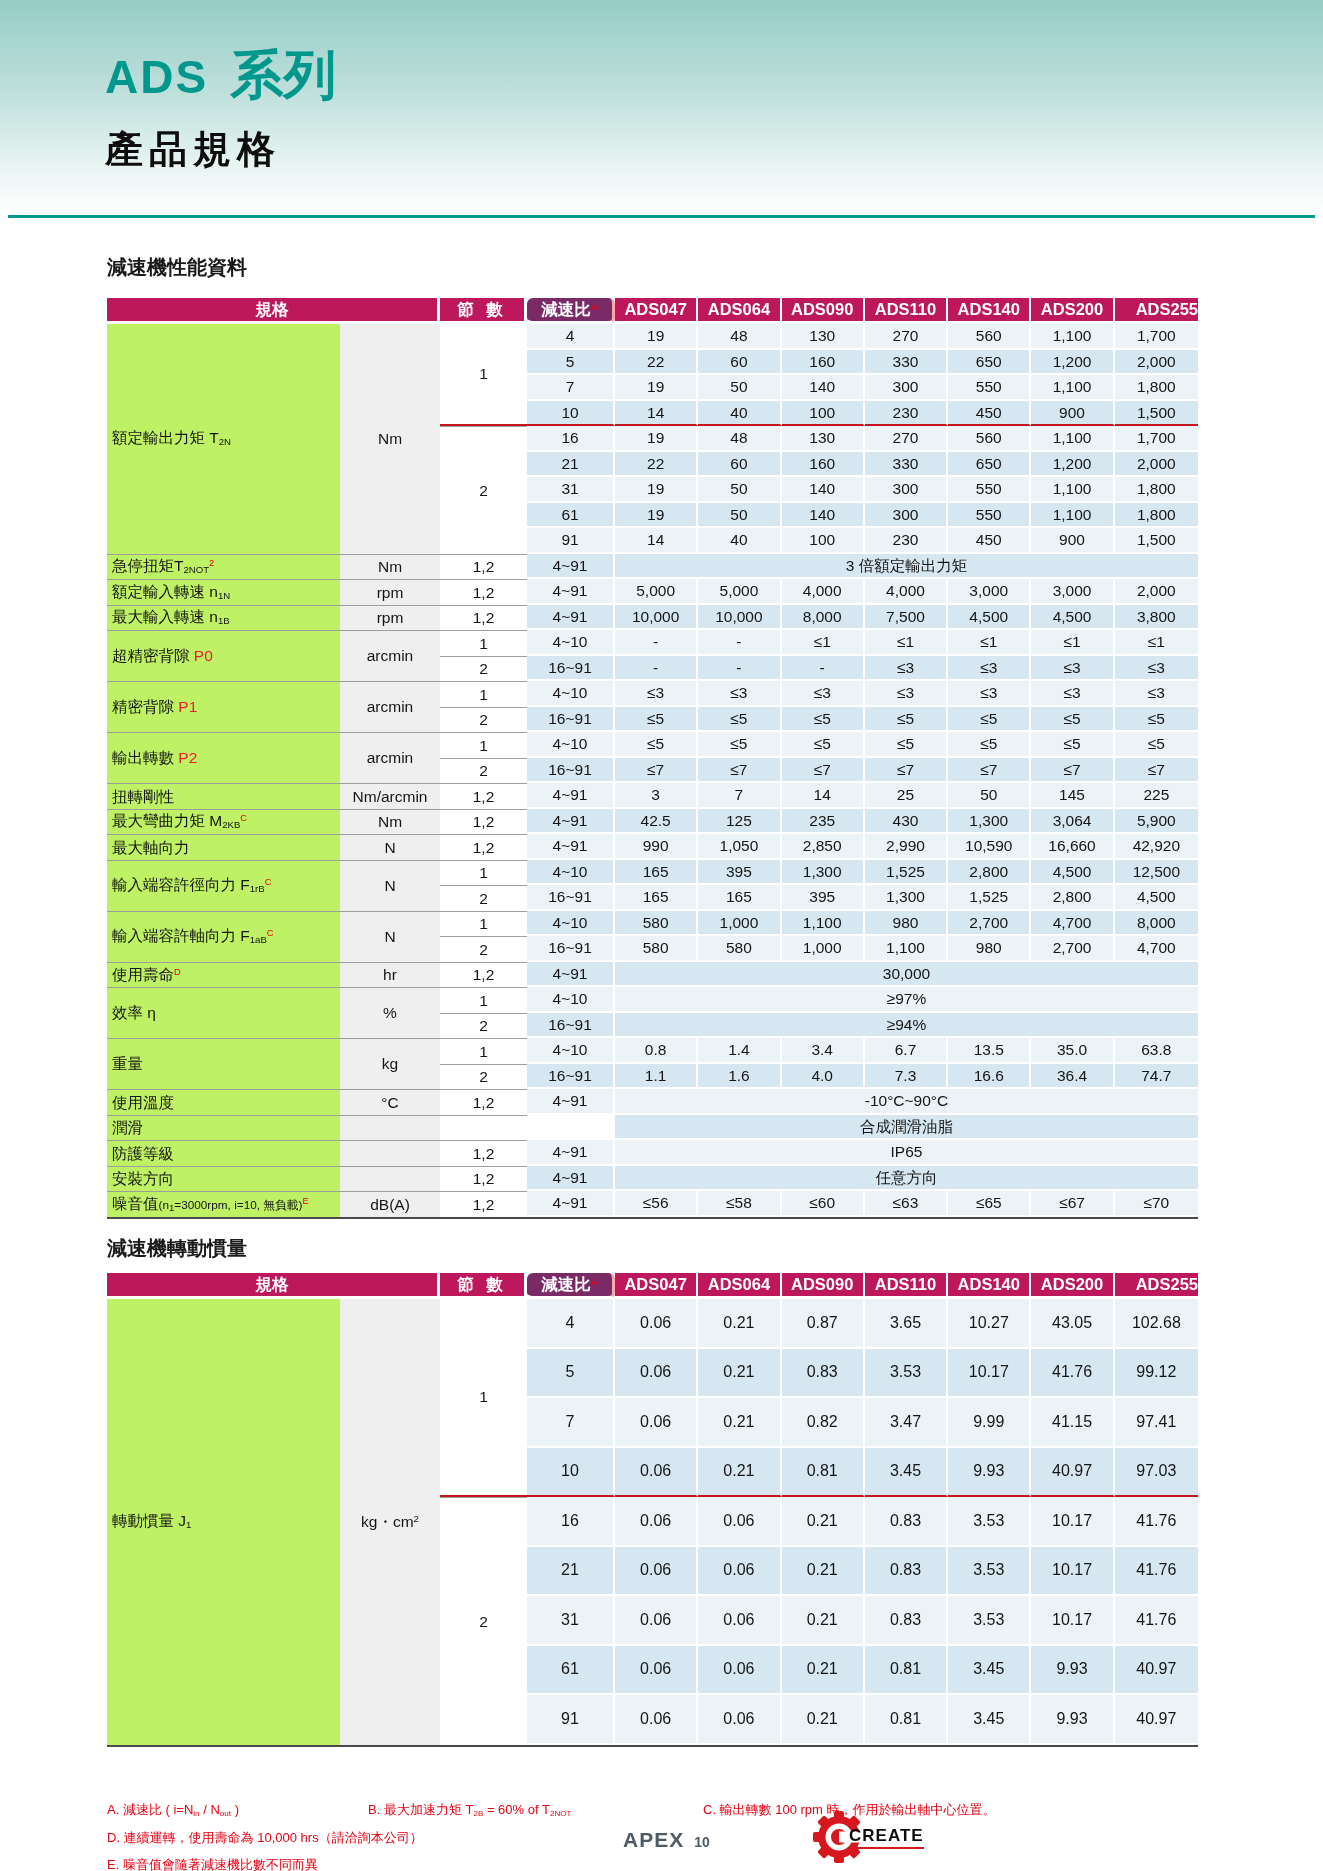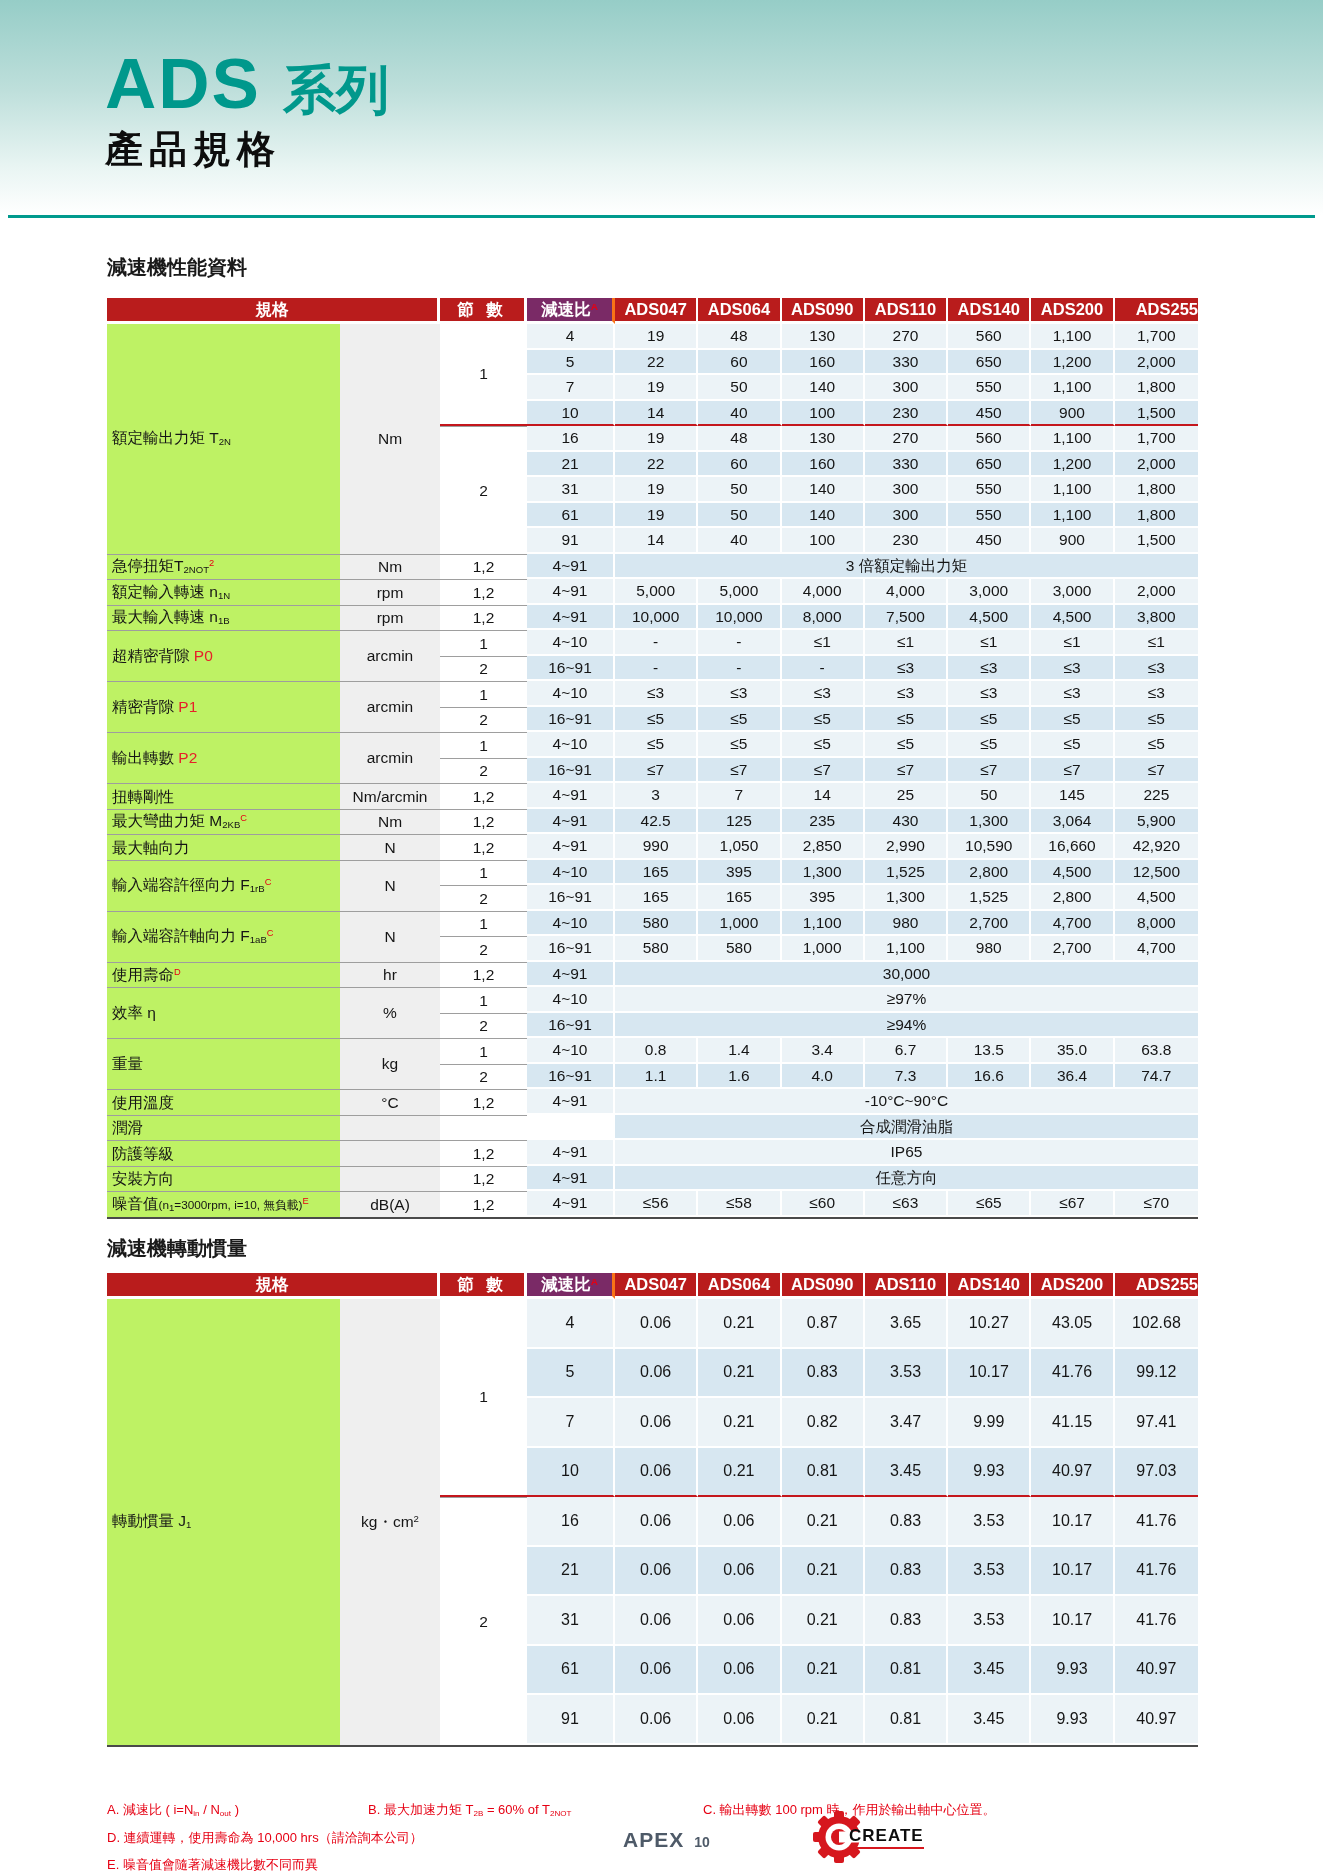--- a/index.html
+++ b/index.html
@@ -3,36 +3,36 @@
 <meta charset="utf-8">
 <style>
   html,body{margin:0;padding:0;background:#888;}
   .page{position:relative;width:1323px;height:1871px;background:#fff;overflow:hidden;
         font-family:"Liberation Sans","DejaVu Sans",sans-serif;margin:0 auto;}
   
   .hero{position:absolute;top:0;left:0;width:1323px;height:215px;
         background:linear-gradient(180deg,#96cdc7 0%,#bedfdb 42%,#e9f5f3 78%,#ffffff 100%);}
   .hero-rule{position:absolute;top:215px;left:8px;width:1307px;height:3px;background:#009a8d;}
   .brand{position:absolute;left:105px;top:48px;display:flex;align-items:baseline;line-height:1;}
-  .brand .ads{font-size:71px;font-weight:900;color:#00988c;letter-spacing:2px;}
+  .brand .ads{font-size:46px;font-weight:900;color:#00988c;letter-spacing:2px;}
   .brand .series{font-size:53px;font-weight:900;color:#00988c;margin-left:22px;}
   .subtitle{position:absolute;left:105px;top:130px;font-size:38px;font-weight:700;color:#0d0d0d;letter-spacing:6px;line-height:1;}
   
   .sec-title{position:absolute;left:107px;font-size:20px;font-weight:700;color:#1a1a1a;line-height:1;}
   #sec1-title{top:257px;} #sec2-title{top:1238px;}
   
   .tbl-wrap{position:absolute;left:107px;}
   #table1-mount{top:298px;} #table2-mount{top:1273px;}
   table.spec-table{border-collapse:separate;border-spacing:0;table-layout:fixed;width:1091px;
                    border-bottom:2px solid #4a4a4a;}
-  thead th{background:#b91c1c;color:#fff;font-weight:700;font-size:16.5px;height:23px;
+  thead th{background:#be185d;color:#fff;font-weight:700;font-size:16.5px;height:23px;
            border-bottom:3px solid #fff;padding:0;text-align:center;line-height:1;}
   th.h-spec{border-right:3px solid #fff;}
   th.h-stage{border-right:3px solid #fff;letter-spacing:4px;}
-  th.h-ratio{background:#7a2a66;border-right:3px solid #f97316;}
+  th.h-ratio{background:#7a2a66;border-right:3px solid #fca5a5;border-radius:6px;}
   th.h-model{border-right:2px solid #fff;}
   th.h-model:last-child{border-right:none;text-align:right;}
   td{font-size:15.5px;color:#151515;text-align:center;vertical-align:middle;padding:0;line-height:1.12;}
   td.lab{text-align:left;padding-left:5px;background:#bef264;}
   td.unit{background:#efefef;}
   td.stage{background:#fff;}
   td.blank{background:#fff;}
   td.val{border-right:2px solid #fff;border-bottom:2px solid #fff;}
   td.val:last-child{border-right:none;}
   .t0{background:#ecf3f7;} .t1{background:#d7e7f1;}

